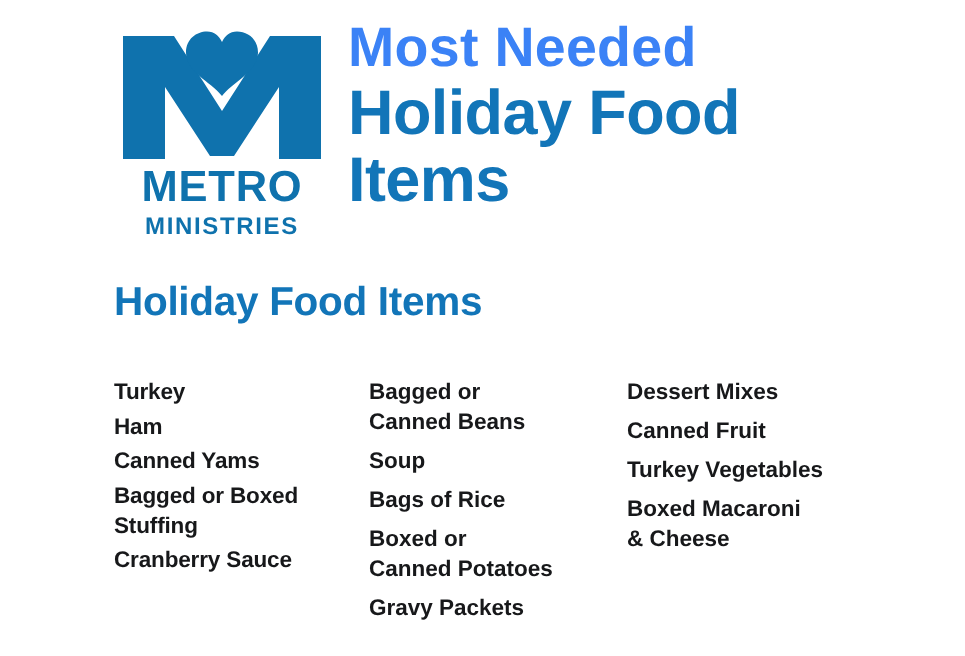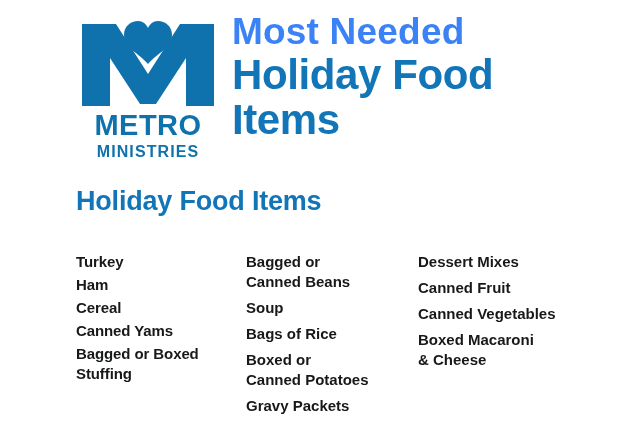--- a/index.html
+++ b/index.html
@@ -207,36 +207,36 @@
   </div>
 
   <div class="section">
     <div class="section-title">Holiday Food Items</div>
   </div>
 
   <div class="columns">
     <div class="col col-1">
         <div class="item bold">Turkey</div>
         <div class="item bold">Ham</div>
-        <div class="item bold">Cereal</div>
         <div class="item bold">Canned Yams</div>
         <div class="item bold">Bagged or Boxed
 Stuffing</div>
+        <div class="item bold">Cranberry Sauce</div>
       </div>
     <div class="col col-2">
         <div class="item normal">Bagged or
 Canned Beans</div>
         <div class="item normal">Soup</div>
         <div class="item normal">Bags of Rice</div>
         <div class="item normal">Boxed or
 Canned Potatoes</div>
         <div class="item normal">Gravy Packets</div>
       </div>
     <div class="col col-3">
         <div class="item normal">Dessert Mixes</div>
         <div class="item normal">Canned Fruit</div>
-        <div class="item normal">Canned Vegetables</div>
+        <div class="item normal">Turkey Vegetables</div>
         <div class="item normal">Boxed Macaroni
 &amp; Cheese</div>
       </div>
   </div>
 
 </div>
 
 </body></html>

